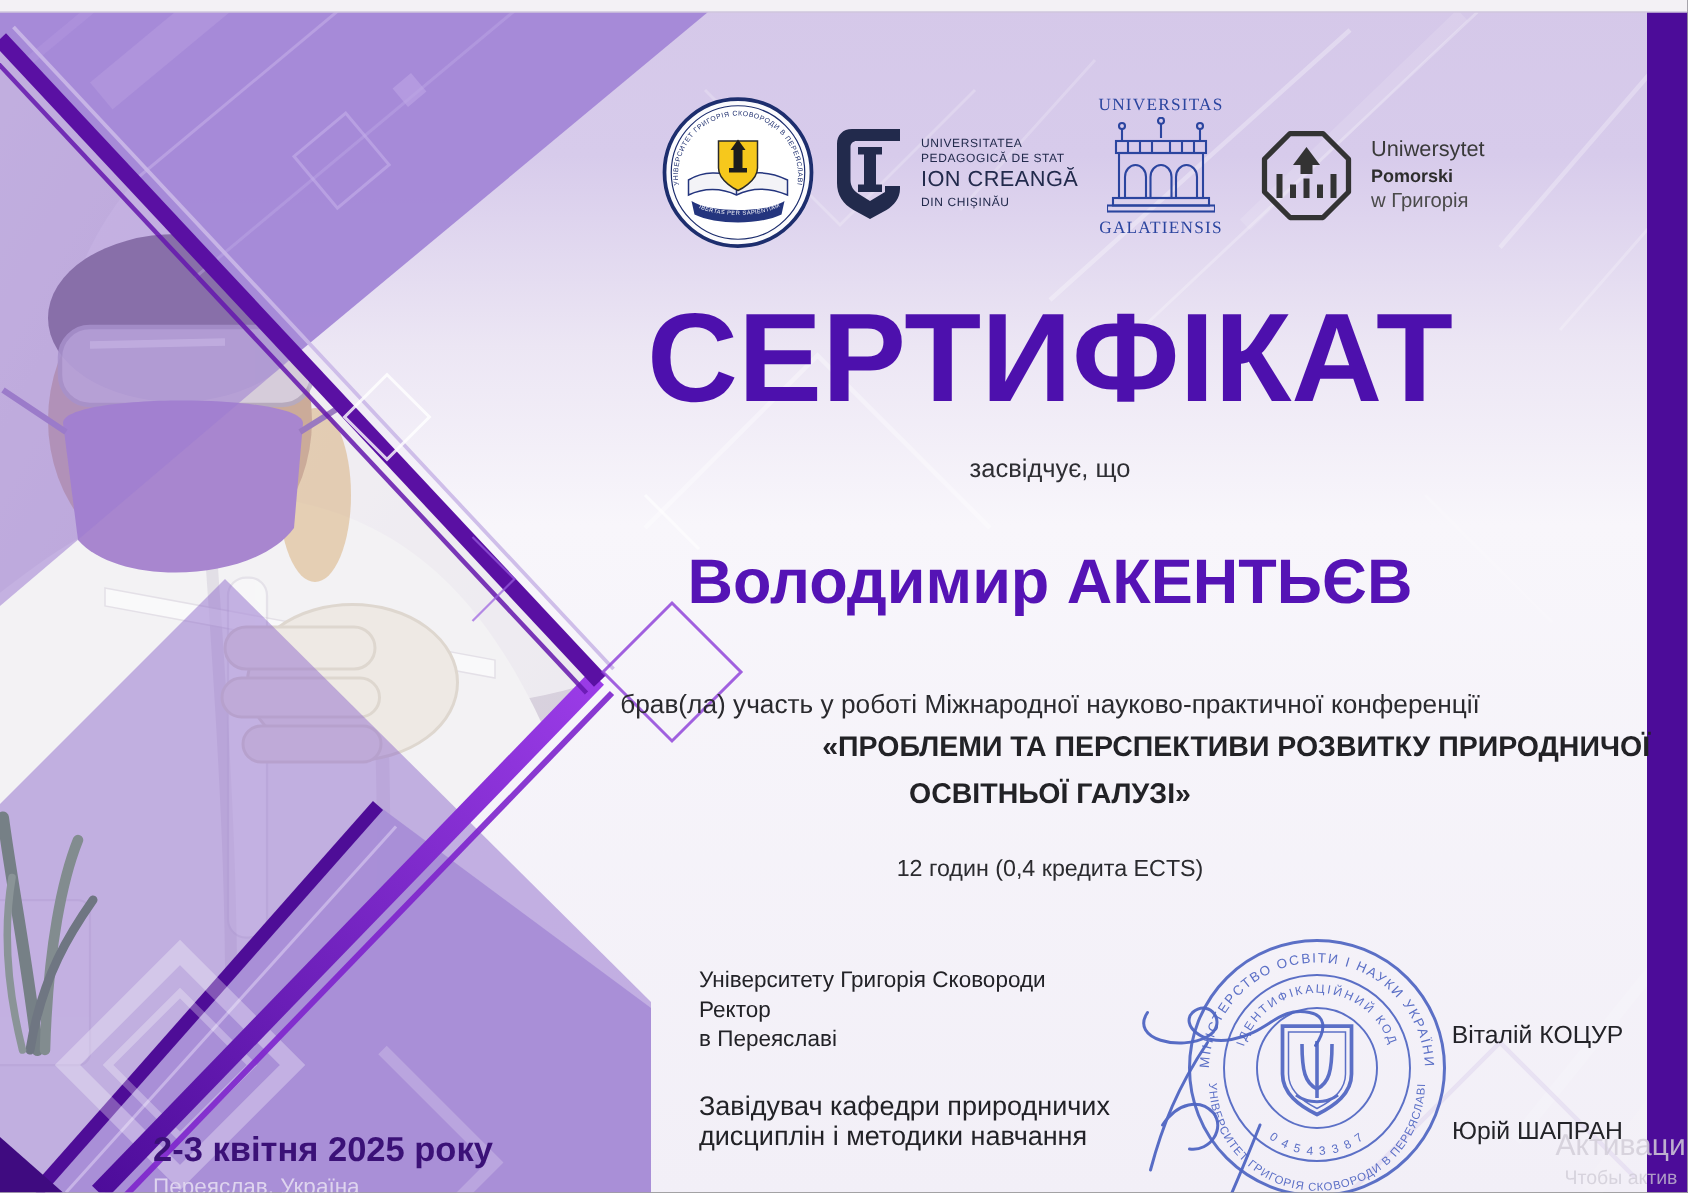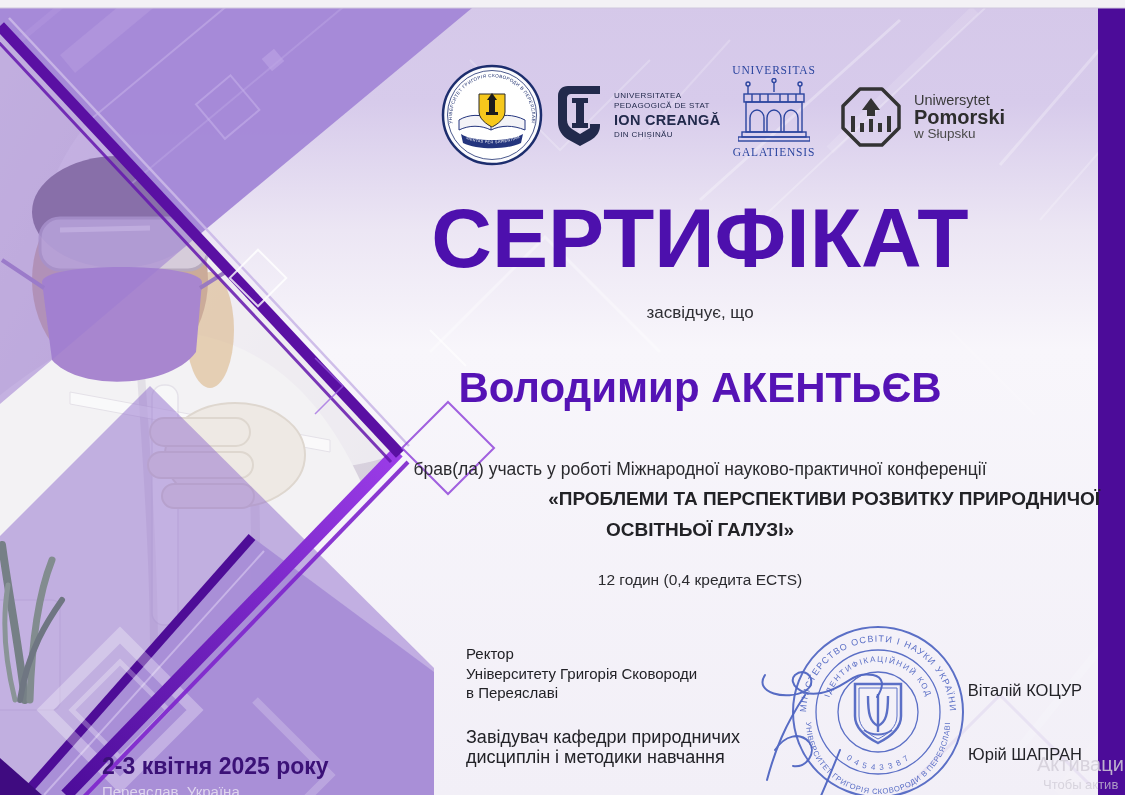--- a/index.html
+++ b/index.html
@@ -27,26 +27,26 @@
   .sig-name2{position:absolute;left:940px;top:745px;width:170px;text-align:center;font-size:16.5px;color:#232328;}
   
   .date-block{position:absolute;left:102px;top:753px;}
   .date-line{font-size:23px;font-weight:700;color:#3b1177;margin:0;}
   .location-line{font-size:15px;color:#ded4ee;margin:3px 0 0 0;}
   
   .logo{position:absolute;display:flex;}
   .logo-text{display:flex;flex-direction:column;justify-content:center;}
   .creanga-text{margin-left:10px;color:#222a4c;}
   .creanga-text .s{font-size:8px;letter-spacing:.4px;line-height:10px;}
-  .creanga-text .b{font-size:14.5px;font-weight:700;letter-spacing:.3px;line-height:17px;margin:1px 0;}
+  .creanga-text .b{font-size:14.5px;font-weight:400;letter-spacing:.3px;line-height:17px;margin:1px 0;}
   .galat{left:722px;top:64px;width:104px;flex-direction:column;text-align:center;color:#2b459f;font-family:"Liberation Serif",serif;}
   .galat .t{font-size:11.5px;letter-spacing:.8px;}
   .pomorski-text{margin-left:12px;}
   .pomorski-text .r1{font-size:14.5px;color:#3a3a3a;line-height:16px;}
-  .pomorski-text .r2{font-size:20px;font-weight:700;color:#2d2d2d;line-height:18px;}
+  .pomorski-text .r2{font-size:12px;font-weight:700;color:#2d2d2d;line-height:18px;}
   .pomorski-text .r3{font-size:13.5px;color:#4a4a4a;line-height:16px;}
   
   .watermark1{position:absolute;left:1037px;top:753px;font-size:20px;color:rgba(210,206,216,.85);white-space:nowrap;}
   .watermark2{position:absolute;left:1043px;top:777px;font-size:13px;color:rgba(205,201,212,.75);white-space:nowrap;}
 </style>
 </head>
 <body>
 
 <div class="certificate">
 
@@ -242,37 +242,37 @@
         <line x1="13" y1="46" x2="13" y2="30"></line>
         <line x1="22" y1="46" x2="22" y2="37"></line>
         <line x1="31" y1="46" x2="31" y2="33"></line>
         <line x1="40" y1="46" x2="40" y2="37"></line>
         <line x1="49" y1="46" x2="49" y2="30"></line>
       </g>
     </svg>
     <div class="logo-text pomorski-text">
       <span class="r1">Uniwersytet</span>
       <span class="r2">Pomorski</span>
-      <span class="r3">w Słupsku</span>
+      <span class="r3">w Григорія</span>
     </div>
   </div>
 
   <div class="content">
     <div class="cert-title">СЕРТИФІКАТ</div>
     <div class="cert-subtitle">засвідчує, що</div>
     <div class="cert-name">Володимир АКЕНТЬЄВ</div>
     <div class="cert-participation">брав(ла) участь у роботі Міжнародної науково-практичної конференції</div>
     <div class="cert-conf1">«ПРОБЛЕМИ ТА ПЕРСПЕКТИВИ РОЗВИТКУ ПРИРОДНИЧОЇ</div>
     <div class="cert-conf2">ОСВІТНЬОЇ ГАЛУЗІ»</div>
     <div class="cert-credits">12 годин (0,4 кредита ECTS)</div>
   </div>
 
   <div class="roles1">
+    <p>Університету Григорія Сковороди</p>
     <p>Ректор</p>
-    <p>Університету Григорія Сковороди</p>
     <p>в Переяславі</p>
   </div>
   <div class="roles2">
     <p>Завідувач кафедри природничих</p>
     <p>дисциплін і методики навчання</p>
   </div>
   <div class="sig-name1">Віталій КОЦУР</div>
   <div class="sig-name2">Юрій ШАПРАН</div>
 
   <svg class="abs" style="left:745px;top:600px;overflow:visible" width="260" height="195" viewBox="0 0 260 195">

